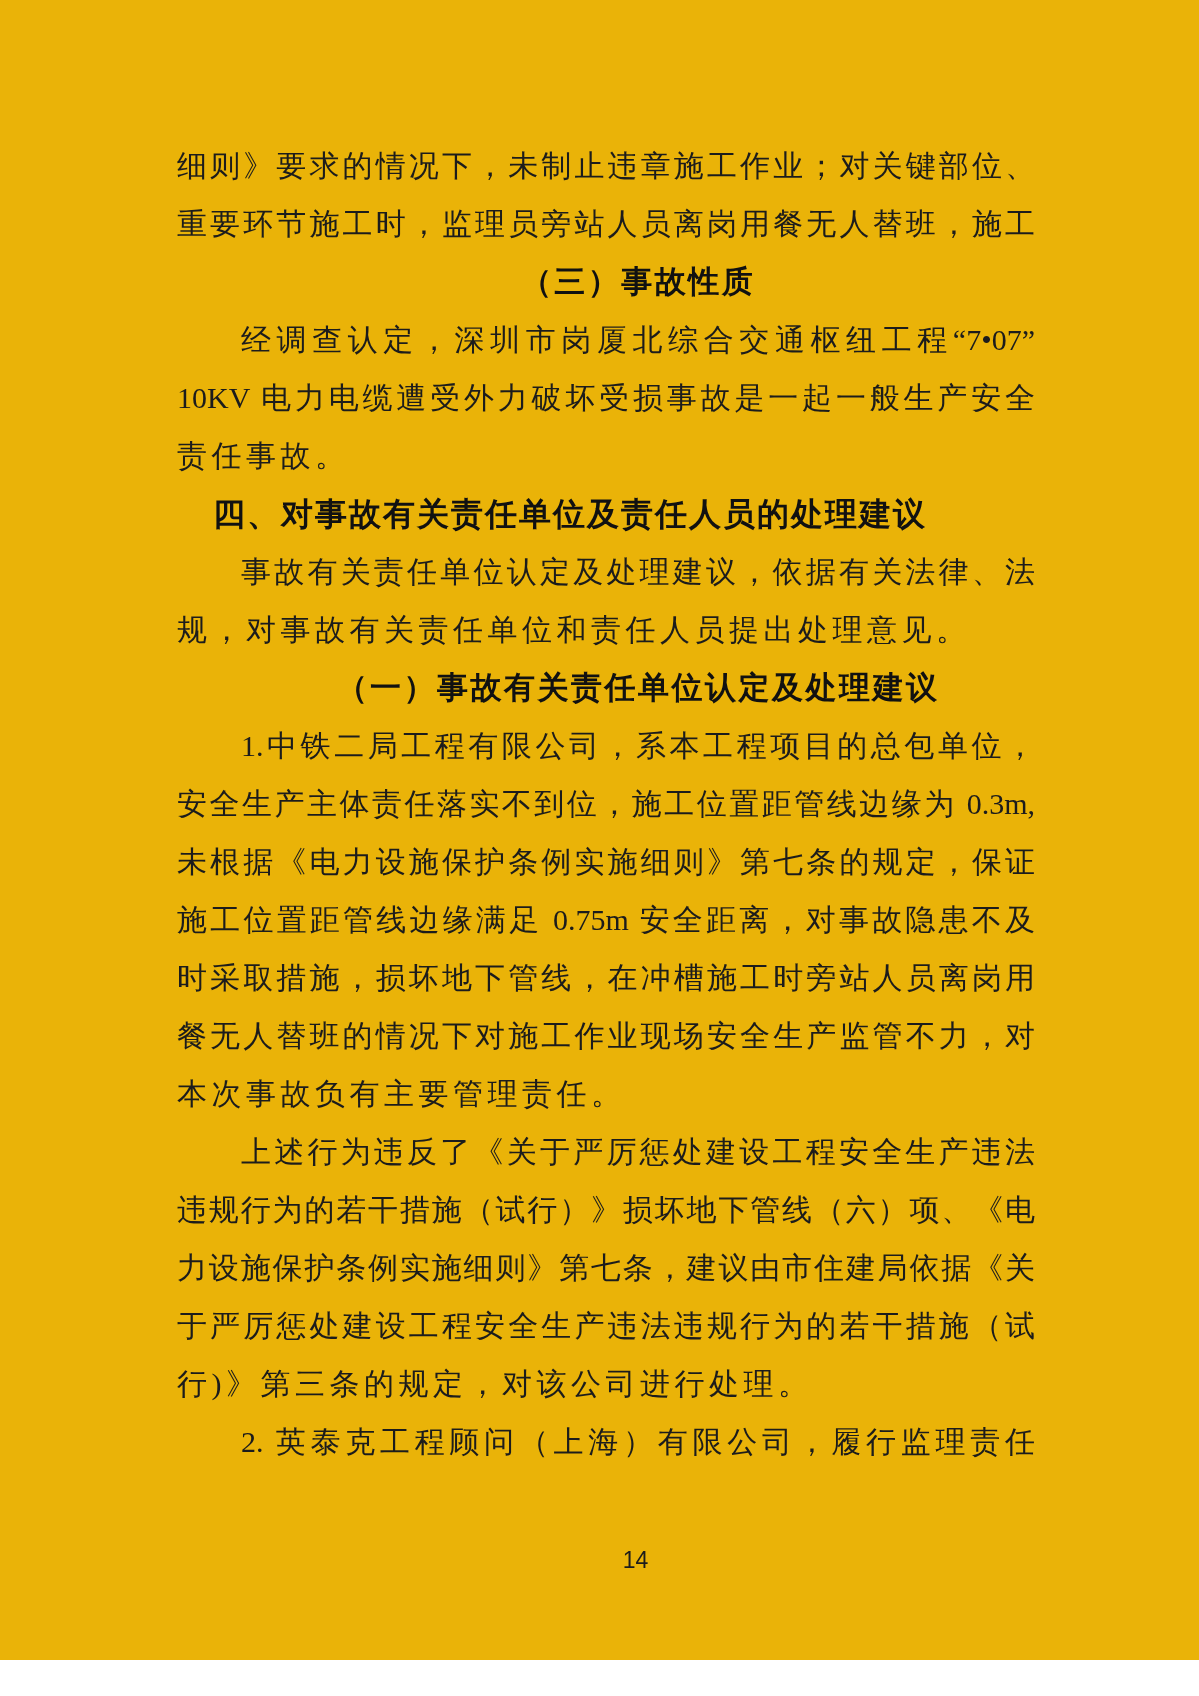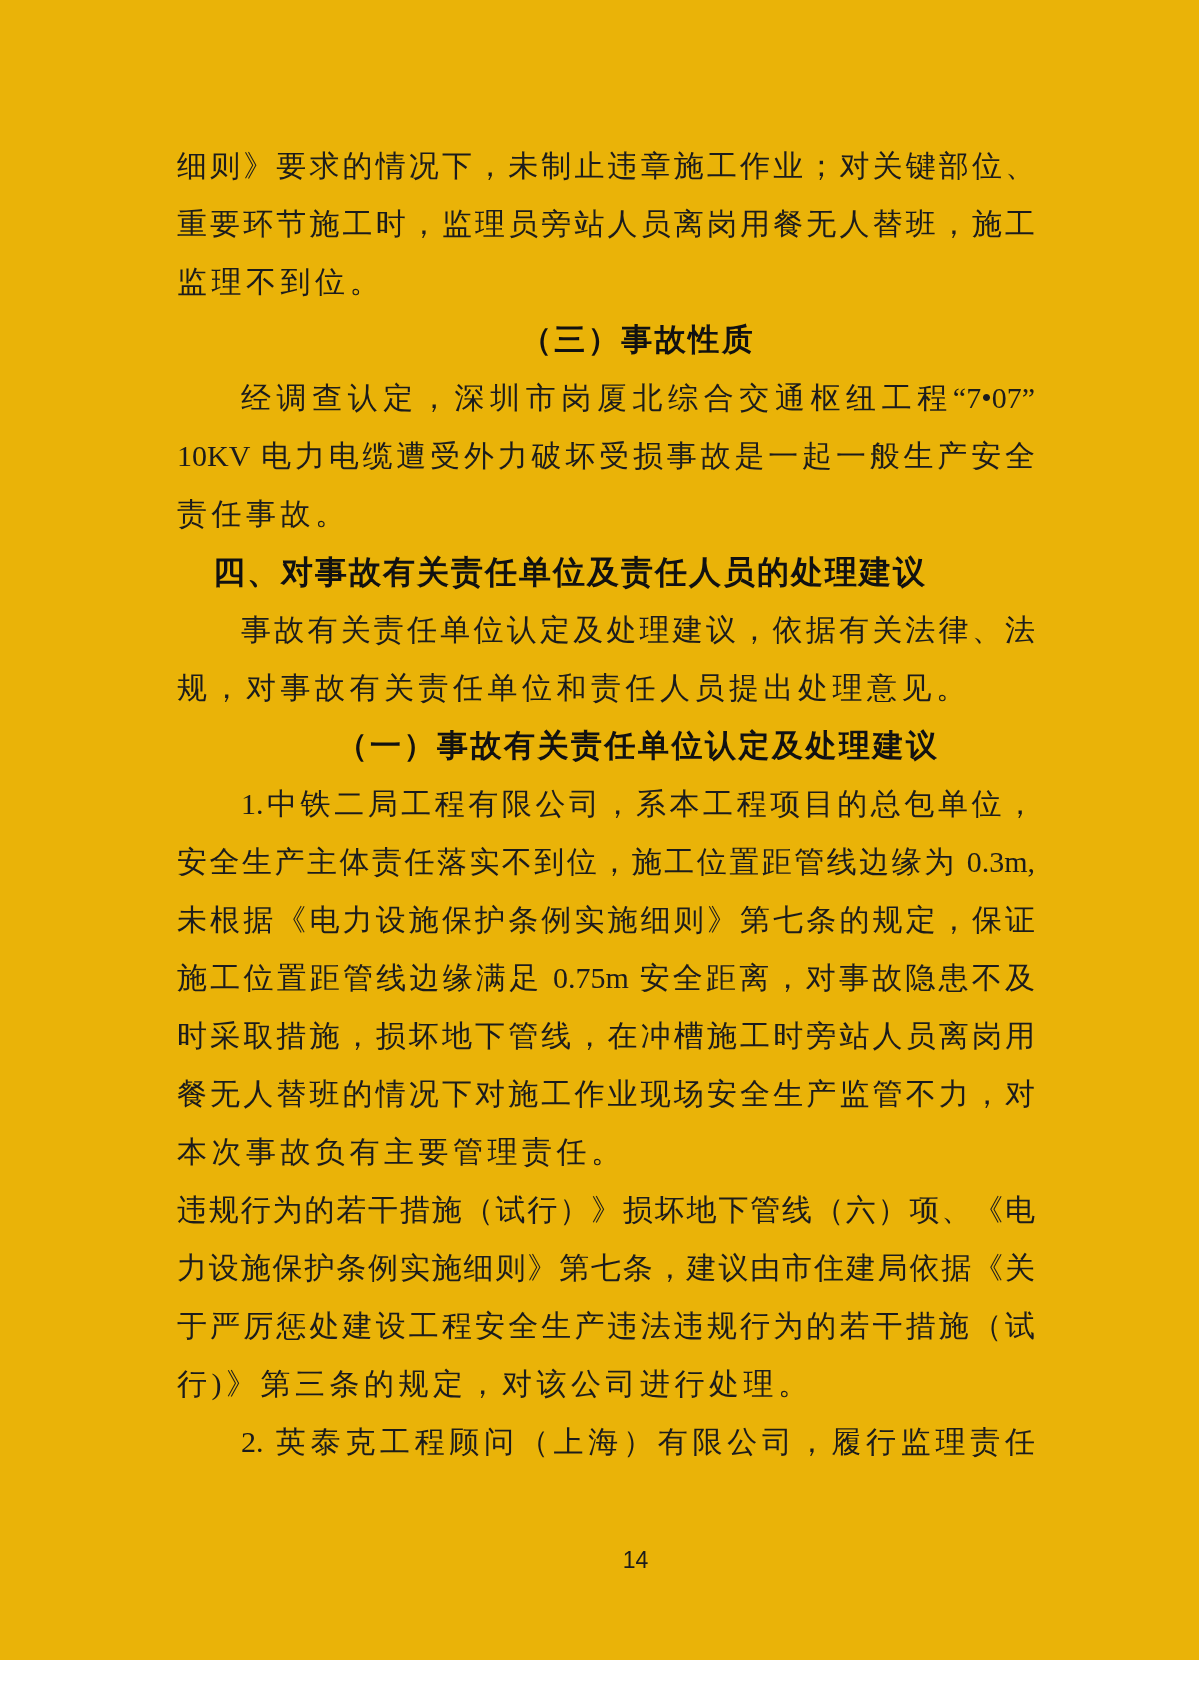--- a/index.html
+++ b/index.html
@@ -74,36 +74,36 @@
     margin-left: 36px;
   }
 </style>
 </head>
 <body>
 
 <div class="page">
   <div class="doc">
     <div class="ln fill">细则》要求的情况下，未制止违章施工作业；对关键部位、</div>
     <div class="ln fill">重要环节施工时，监理员旁站人员离岗用餐无人替班，施工</div>
-    <div class="ln end">监理不到位。</div>
     <div class="ln h2">（三）事故性质</div>
     <div class="ln fill ind">经调查认定，深圳市岗厦北综合交通枢纽工程“7•07”</div>
     <div class="ln fill">10KV 电力电缆遭受外力破坏受损事故是一起一般生产安全</div>
     <div class="ln end">责任事故。</div>
     <div class="ln h1">四、对事故有关责任单位及责任人员的处理建议</div>
     <div class="ln fill ind">事故有关责任单位认定及处理建议，依据有关法律、法</div>
     <div class="ln end">规，对事故有关责任单位和责任人员提出处理意见。</div>
     <div class="ln h2">（一）事故有关责任单位认定及处理建议</div>
     <div class="ln fill ind">1.中铁二局工程有限公司，系本工程项目的总包单位，</div>
     <div class="ln fill">安全生产主体责任落实不到位，施工位置距管线边缘为 0.3m,</div>
     <div class="ln fill">未根据《电力设施保护条例实施细则》第七条的规定，保证</div>
     <div class="ln fill">施工位置距管线边缘满足 0.75m 安全距离，对事故隐患不及</div>
     <div class="ln fill">时采取措施，损坏地下管线，在冲槽施工时旁站人员离岗用</div>
     <div class="ln fill">餐无人替班的情况下对施工作业现场安全生产监管不力，对</div>
     <div class="ln end">本次事故负有主要管理责任。</div>
+    <div class="ln fill ind">上述行为违反了《关于严厉惩处建设工程安全生产违法</div>
     <div class="ln fill">违规行为的若干措施（试行）》损坏地下管线（六）项、《电</div>
     <div class="ln fill">力设施保护条例实施细则》第七条，建议由市住建局依据《关</div>
     <div class="ln fill">于严厉惩处建设工程安全生产违法违规行为的若干措施（试</div>
     <div class="ln end">行)》第三条的规定，对该公司进行处理。</div>
     <div class="ln fill ind">2. 英泰克工程顾问（上海）有限公司，履行监理责任</div>
   </div>
   <div class="pagenum">14</div>
 </div>
 
 </body></html>

